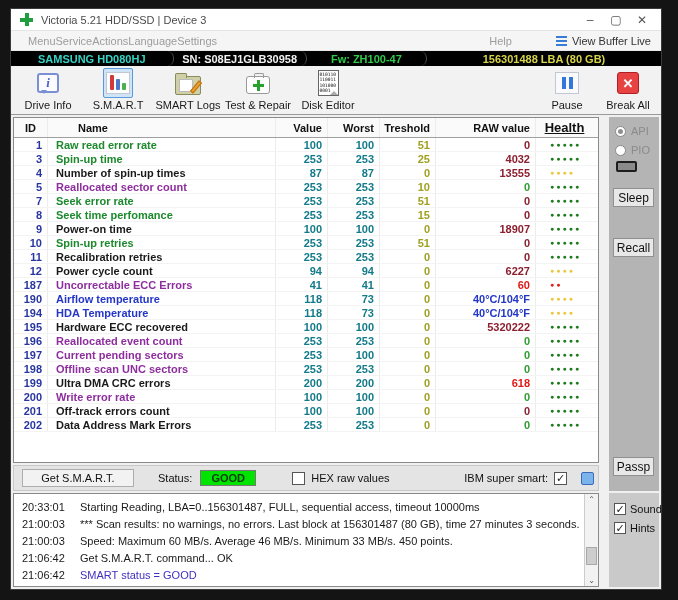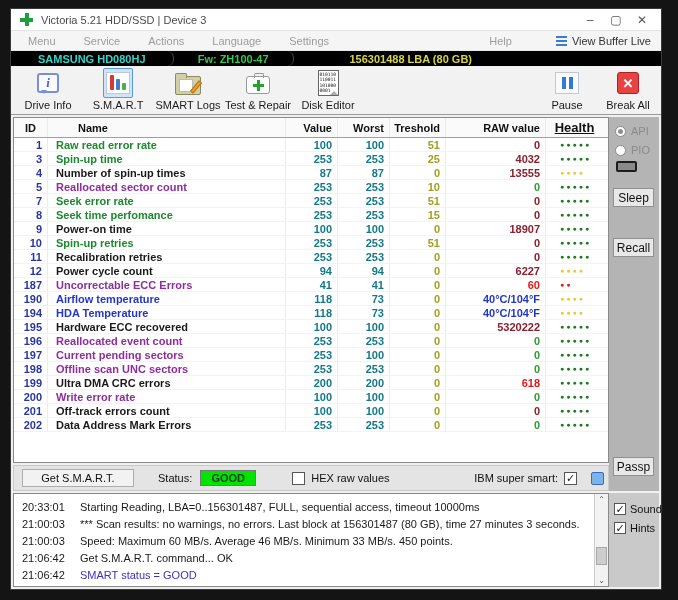--- a/index.html
+++ b/index.html
@@ -11,21 +11,21 @@
   .app-icon { position:relative; width:13px; height:13px; margin:0 8px 0 9px; }
   .app-icon i { position:absolute; background:#1f9d3f; }
   .app-icon .v { left:4.5px; top:0; width:4px; height:13px; }
   .app-icon .h { left:0; top:4.5px; width:13px; height:4px; }
   .title-text { font-size:11px; color:#4a4a4a; }
   .win-controls { margin-left:auto; display:flex; align-items:center; margin-right:6px; }
   .win-btn { width:26px; text-align:center; font-size:12px; color:#555; cursor:default; }
 
   
   .menubar { height:20px; background:#f5f5f5; display:flex; align-items:center; font-size:11px; border-bottom:1px solid #e8e8e8; }
-  .menu-item { color:#9c9c9c; margin-left:28px; }
+  .menu-item { color:#9c9c9c; }
   .menu-item:first-child { margin-left:17px; }
   .menu-help { margin-left:auto; color:#9c9c9c; }
   .view-buffer { display:flex; align-items:center; margin-left:44px; margin-right:10px; color:#333; }
   .vb-icon { display:inline-flex; flex-direction:column; gap:2px; margin-right:5px; }
   .vb-icon i { display:block; width:11px; height:2px; background:#3a7bd5; }
 
   
   .infobar { height:15px; background:#000; display:flex; align-items:center; font-size:11px; font-weight:bold; }
   .info-seg { text-align:center; border-right:1px solid #4a4a4a; height:100%; display:flex; align-items:center; justify-content:center;border-radius:7px; }
   .seg-model { width:25%; color:#35d3c5; }
@@ -56,21 +56,21 @@
   .icon-aid:before { content:""; position:absolute; left:7px; top:-4px; width:8px; height:4px; border:1px solid #999; border-bottom:none; border-radius:2px 2px 0 0; }
   .icon-aid .v { position:absolute; left:10px; top:3px; width:3px; height:11px; background:#27a02c; }
   .icon-aid .h { position:absolute; left:6px; top:7px; width:11px; height:3px; background:#27a02c; }
   .icon-binary { width:21px; height:26px; background:#fff; border:1px solid #666; font-family:"DejaVu Sans Mono",monospace; font-size:4.6px; line-height:5.4px; color:#111; padding:1px 0 0 1px; position:relative; overflow:hidden; }
   .icon-binary:after { content:""; position:absolute; right:-1px; bottom:-1px; border:5px solid transparent; border-bottom:5px solid #aaa; transform:rotate(0deg); }
   .icon-pause { width:24px; height:22px; border:1px solid #c0c8d4; background:#fafafa; display:flex; align-items:center; justify-content:center; gap:3px; }
   .icon-pause i { display:block; width:4px; height:12px; background:#3377dd; }
   .icon-break { width:22px; height:22px; background:#e84343; border:1px solid #b02020; border-radius:3px; color:#fff; font-size:13px; font-weight:bold; display:flex; align-items:center; justify-content:center; }
 
   
-  .main-wrap { flex:1; display:flex; padding:2px; gap:0; overflow:hidden; }
+  .main-wrap { flex:1; display:flex; padding:2px; gap:10px; overflow:hidden; }
   .left-col { flex:1; display:flex; flex-direction:column; gap:2px; }
   .right-col { width:50px; display:flex; flex-direction:column; gap:2px; }
 
   
   .smart-table { height:346px; background:#fff; border:1px solid #8a8a8a; overflow:hidden; font-weight:bold; }
   .thead { display:flex; height:20px; align-items:center; background:#fafafa; border-bottom:1px solid #a0a0a0; font-size:11px; color:#111; }
   .trow { display:flex; height:14px; align-items:center; font-size:11px; border-bottom:1px solid #f3f3f3; }
   .cell { padding:0 5px; white-space:nowrap; overflow:hidden; border-right:1px solid #ececec; height:100%; display:flex; align-items:center; }
   .c-id { width:34px; justify-content:flex-end; color:#2836a0; }
   .c-name { flex:1; justify-content:flex-start; padding-left:8px; }
@@ -152,20 +152,21 @@
           <i></i>
           <i></i>
           <i></i>
         </span>
       <span>View Buffer Live</span>
     </span>
   </div>
 
   <div class="infobar">
     <span class="info-seg seg-model">SAMSUNG HD080HJ</span>
+    <span class="info-seg seg-serial">SN: S08EJ1GLB30958</span>
     <span class="info-seg seg-fw">Fw: ZH100-47</span>
     <span class="info-seg seg-lba">156301488 LBA (80 GB)</span>
   </div>
 
   <div class="toolbar">
     <div class="tool-btn">
       <span class="tool-iconbox">
           <span class="icon-driveinfo">i</span>
         </span>
       <span class="tool-label">Drive Info</span>

